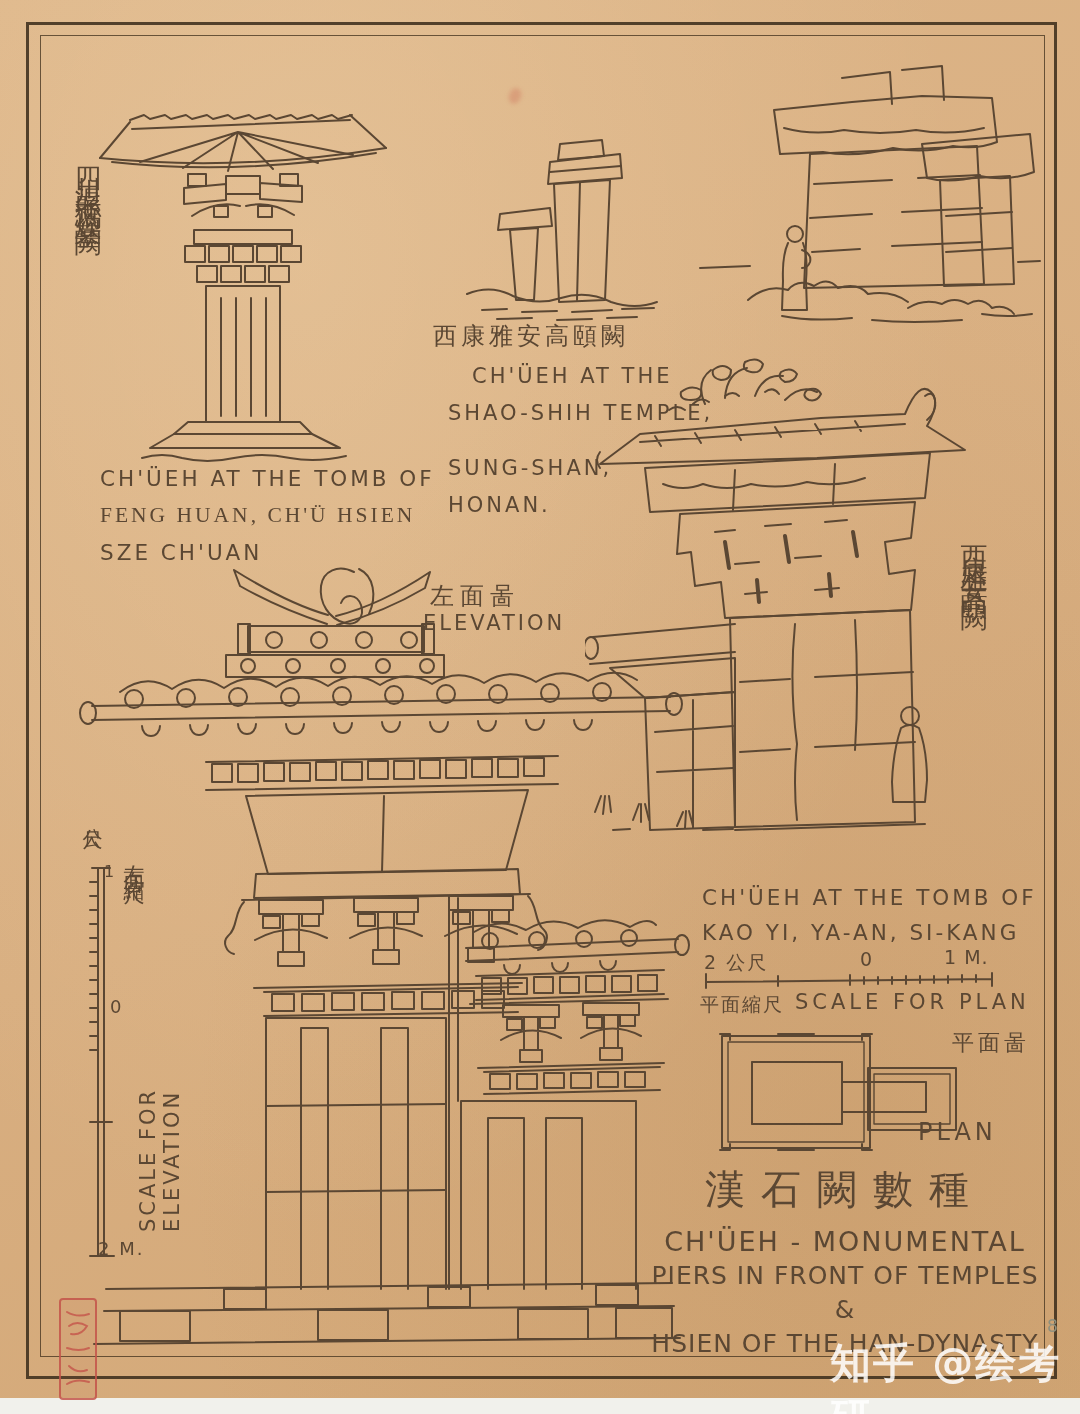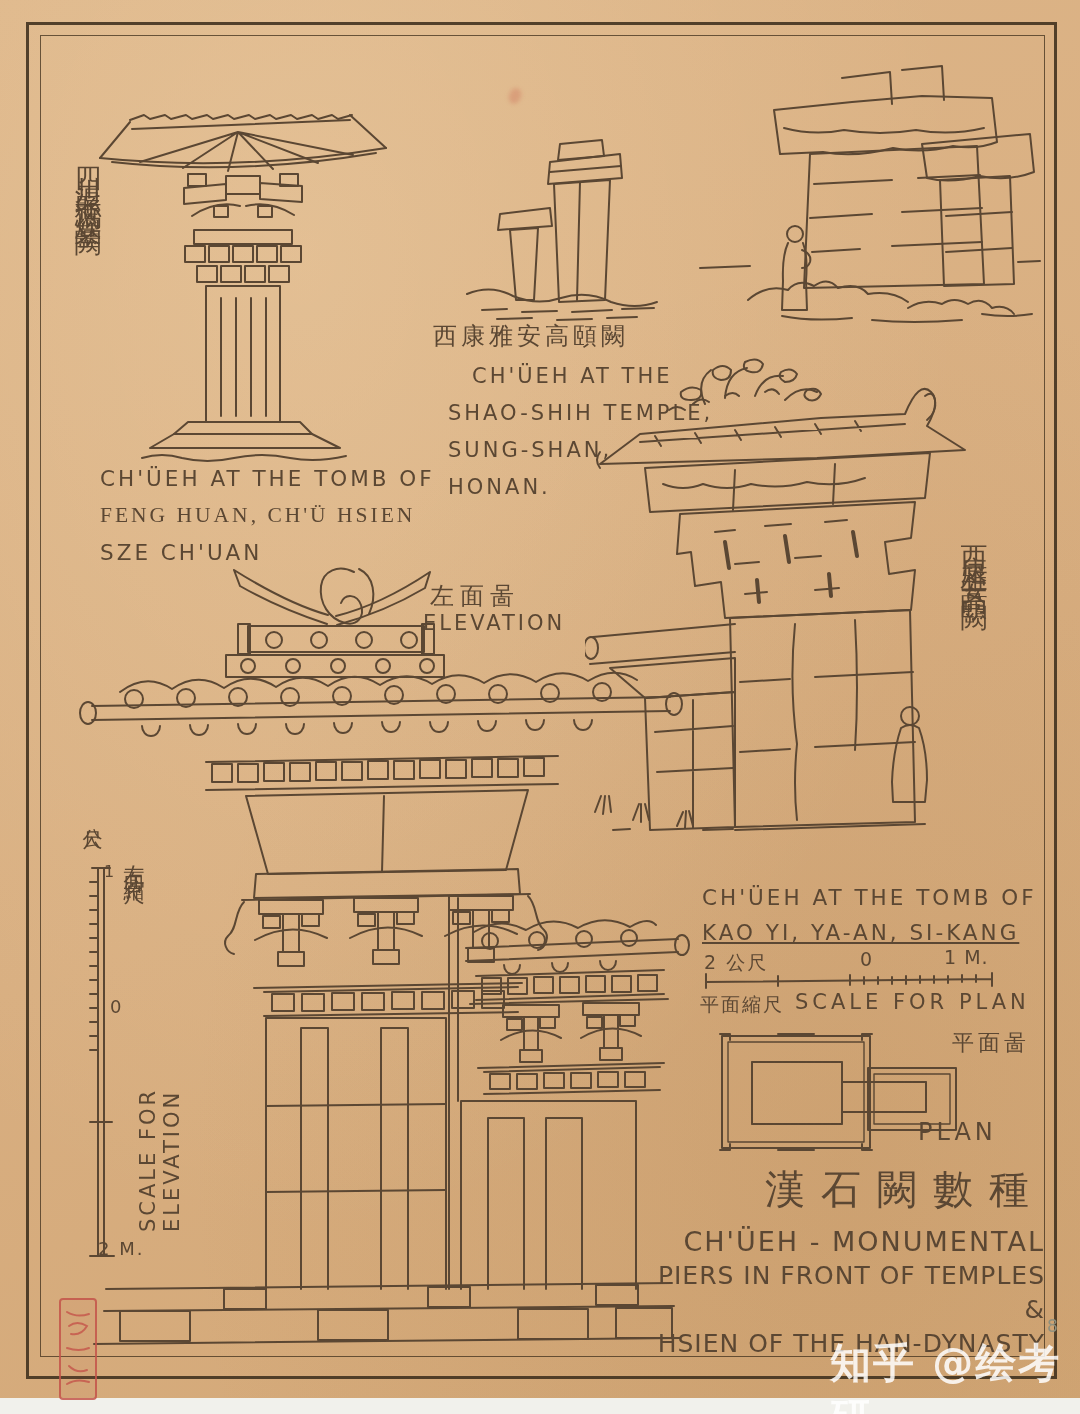--- a/index.html
+++ b/index.html
@@ -81,21 +81,21 @@
   <path d="M48,108 L76,106 L72,178 L54,178 Z"></path>
   <path d="M5,172 q24,-10 46,2 q24,10 48,2 q26,-8 50,4 q24,8 46,0"></path>
   <path d="M20,188 L45,187 M60,190 L95,189 M110,190 L150,188 M160,187 L192,186"></path>
   <path d="M35,197 L70,196 M95,198 L130,197 M145,196 L175,195"></path>
 </svg>
 
 <div class="abs hand" style="left:433px;top:320px;font-size:24px;letter-spacing:4px;">西康雅安高頤闕</div>
 <div class="abs" style="left:448px;top:358px;">
   <div class="hand caption-line" style="font-size:21px;letter-spacing:3px;line-height:37px;padding-left:24px;">CH'ÜEH AT THE</div>
   <div class="hand caption-line" style="font-size:21px;letter-spacing:3px;line-height:37px;">SHAO-SHIH TEMPLE,</div>
-  <div class="hand caption-line" style="font-size:21px;letter-spacing:3px;line-height:37px;">SUNG-SHAN,</div>
+  <div class="hand caption-line" style="font-size:21px;letter-spacing:3px;line-height:37px;margin-top:18px;">SUNG-SHAN,</div>
   <div class="hand caption-line" style="font-size:21px;letter-spacing:3px;line-height:37px;">HONAN.</div>
 </div>
 
 <svg class="abs sketch" style="left:692px;top:56px;" width="352" height="268" viewBox="0 0 352 268">
   <path d="M150,22 L198,16 L200,48 M210,14 L250,10 L252,44"></path>
   <path d="M82,54 L160,46 L230,40 L300,42 L305,86 q-20,8 -44,4 q-30,8 -60,2 q-38,10 -70,4 L88,98 Z"></path>
   <path d="M92,72 q30,8 60,2 q36,6 72,0 q34,6 68,-2"></path>
   <path d="M118,98 L285,90 L292,228 L112,232 Z"></path>
   <path d="M122,128 L200,124 M226,122 L288,119 M118,162 L180,158 M210,156 L290,152 M120,196 L168,193 M200,190 L290,186"></path>
   <path d="M230,88 L338,78 L342,116 q-26,10 -54,4 q-30,8 -53,2 Z"></path>
@@ -297,21 +297,21 @@
   <path d="M2,20 L10,20 M2,34 L10,34 M2,48 L10,48 M2,62 L10,62 M2,76 L10,76 M2,90 L10,90 M2,104 L10,104 M2,118 L10,118 M2,132 L10,132 M2,146 L10,146 M2,160 L10,160 M2,174 L10,174 M2,188 L10,188"></path>
   <path d="M2,260 L24,260"></path>
 </svg>
 <div class="abs hand vert" style="left:120px;top:848px;font-size:21px;letter-spacing:7px;">左面縮尺</div>
 <div class="abs hand" style="left:110px;top:996px;font-size:18px;">0</div>
 <div class="abs hand" style="left:136px;top:1232px;transform-origin:0 0;transform:rotate(-90deg);width:262px;font-size:21px;letter-spacing:3px;">SCALE FOR ELEVATION</div>
 <div class="abs hand" style="left:98px;top:1238px;font-size:18px;letter-spacing:2px;">2 M.</div>
 
 <div class="abs" style="left:702px;top:880px;">
   <div class="hand caption-line" style="font-size:21.5px;letter-spacing:3px;line-height:35px;">CH'ÜEH AT THE TOMB OF</div>
-  <div class="hand caption-line" style="font-size:21.5px;letter-spacing:3px;line-height:35px;text-decoration:underline;">KAO YI, YA-AN, SI-KANG</div>
+  <div class="hand caption-line" style="font-size:21.5px;letter-spacing:3px;line-height:35px;">KAO YI, YA-AN, SI-KANG</div>
 </div>
 
 <div class="abs hand" style="left:704px;top:950px;font-size:19px;letter-spacing:2px;">2 公尺</div>
 <div class="abs hand" style="left:860px;top:948px;font-size:19px;">0</div>
 <div class="abs hand" style="left:944px;top:946px;font-size:19px;letter-spacing:1px;">1 M.</div>
 <svg class="abs sketch" style="left:702px;top:972px;" width="296" height="18" viewBox="0 0 296 18">
   <path d="M4,10 L290,7 M4,2 L4,16 M290,1 L290,14"></path>
   <path d="M76,4 L76,14 M148,3 L148,13"></path>
   <path d="M162,5 L162,12 M176,5 L176,12 M190,5 L190,12 M204,4 L204,12 M218,4 L218,11 M232,4 L232,11 M246,4 L246,11 M260,3 L260,10 M274,3 L274,10"></path>
 </svg>
@@ -331,21 +331,21 @@
   <rect x="156" y="50" width="88" height="62"></rect>
   <rect x="162" y="56" width="76" height="50" class="thin"></rect>
   <rect x="40" y="44" width="90" height="62" fill="url(#stip)"></rect>
   <rect x="130" y="64" width="84" height="30" fill="url(#stip)"></rect>
   <path class="thin" d="M40,44 L130,44 M40,106 L130,106 M40,44 L40,106 M130,44 L130,64 M130,94 L130,106 M130,64 L214,64 M130,94 L214,94 M214,64 L214,94" style="stroke-dasharray:5 3"></path>
 </svg>
 
 <div class="abs hand" style="left:952px;top:1028px;font-size:22px;letter-spacing:4px;">平面啚</div>
 <div class="abs hand" style="left:918px;top:1118px;font-size:24px;letter-spacing:4px;">PLAN</div>
 
-<div class="abs" style="left:645px;top:1162px;width:400px;text-align:right;">
+<div class="abs" style="left:645px;top:1162px;width:400px;text-align:center;">
   <div class="hand" style="font-size:40px;letter-spacing:16px;margin-bottom:8px;">漢石闕數種</div>
   <div class="hand" style="font-size:27px;letter-spacing:2px;line-height:34px;">CH'ÜEH - MONUMENTAL</div>
   <div class="hand" style="font-size:25px;letter-spacing:1px;line-height:34px;">PIERS IN FRONT OF TEMPLES &amp;</div>
   <div class="hand" style="font-size:25px;letter-spacing:1px;line-height:34px;">HSIEN OF THE HAN-DYNASTY</div>
 </div>
 
 <svg class="abs" style="left:57px;top:1296px;z-index:40;" width="42" height="106" viewBox="0 0 42 106">
   <rect x="3" y="3" width="36" height="100" rx="3" fill="rgba(196,84,74,0.08)" stroke="#c4544a" stroke-width="2" opacity="0.85"></rect>
   <path d="M10,16 q10,6 22,2 M12,30 q8,-6 18,0 q-6,10 -16,8 M10,52 q12,4 22,0 M12,70 q8,8 18,4 M10,88 q10,-6 22,-2" fill="none" stroke="#c4544a" stroke-width="2" stroke-linecap="round" opacity="0.8"></path>
 </svg>

